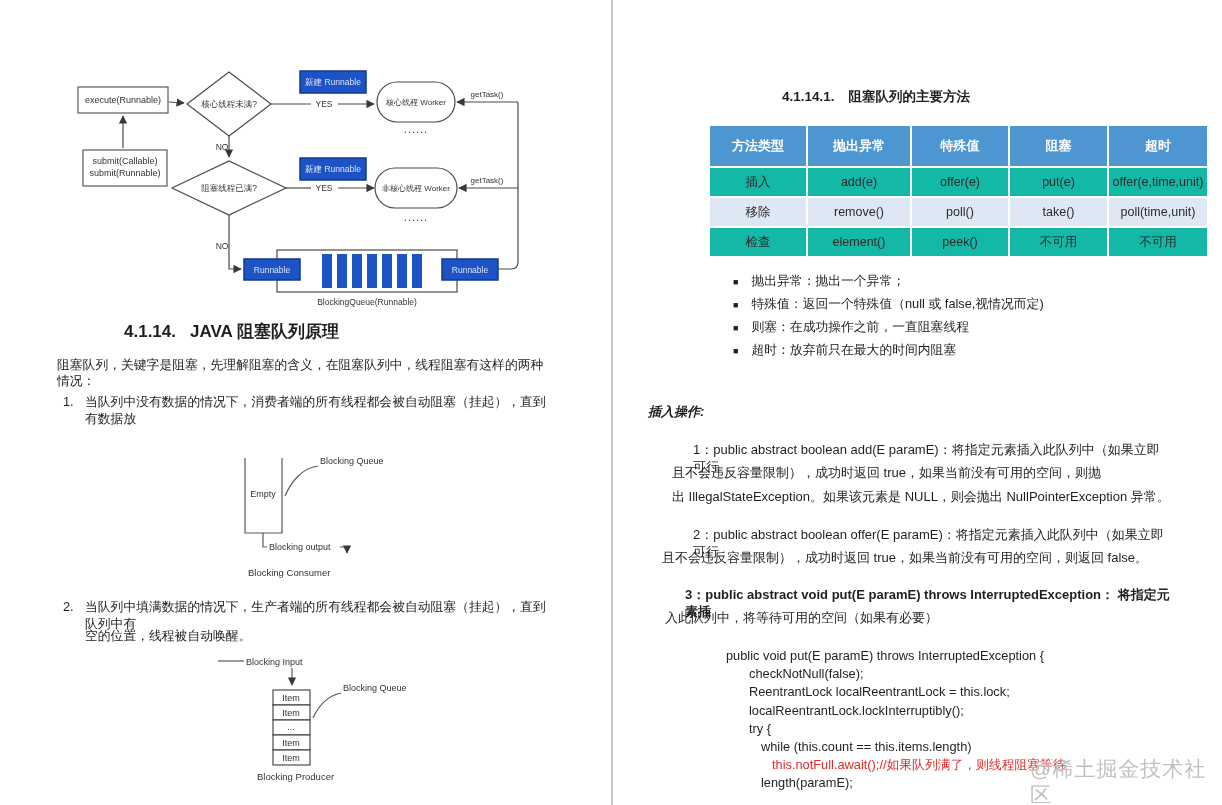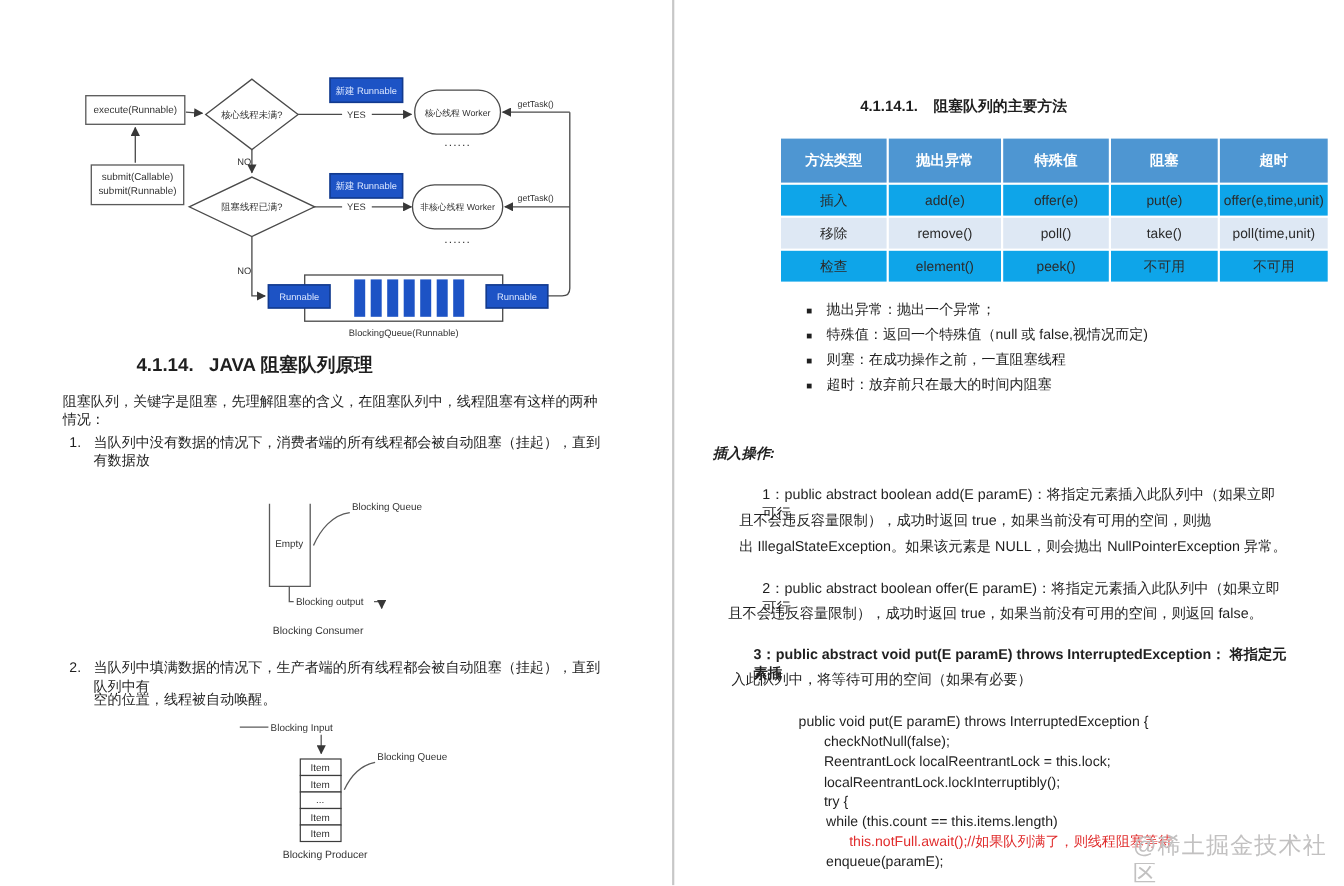--- a/index.html
+++ b/index.html
@@ -19,38 +19,38 @@
   .li { font-size:12.8px; width:495px; }
   .li .row { display:flex; height:28.5px; line-height:17px; }
   .li .mk { width:22px; flex:0 0 22px; }
   svg text { font-family:"Liberation Sans", sans-serif; }
 
   
   .heading-r { left:782px; top:89px; font-size:13.5px; font-weight:bold; display:flex; gap:14px; line-height:16px; }
   .mtable { left:710px; top:126px; display:grid; grid-template-columns:96px 102px 96px 97px 98px; column-gap:2px; row-gap:2px; background:#fff; }
   .mtable .th { background:#4e96d2; color:#fff; font-weight:bold; font-size:13px; height:40px; display:flex; align-items:center; justify-content:center; }
   .mtable .td { height:28px; font-size:12.5px; color:#2b2b2b; display:flex; align-items:center; justify-content:center; }
-  .band-a { background:#0ea5e9; }
+  .band-a { background:#14b8a6; }
   .band-b { background:#dee8f4; }
   .bullets { left:733px; top:270px; font-size:12.8px; }
   .bullet-row { display:flex; align-items:center; height:23px; }
   .bullet-row .sq { font-size:9px; margin-right:13px; color:#1f1f1f; }
   .ins-heading { left:648px; top:404px; font-size:13px; font-weight:bold; font-style:italic; line-height:16px; }
   .para { font-size:13px; }
   .para .pl { height:23.3px; line-height:17px; }
   .p1 { left:672px; top:441px; width:500px; }
   .p1 .pl:first-child { padding-left:21px; }
   .p2 { left:662px; top:526px; width:510px; }
   .p2 .pl:first-child { padding-left:31px; }
   .p3 { left:665px; top:586px; width:505px; }
   .p3 .pl:first-child { padding-left:20px;font-weight:bold; }
   .code { left:726px; top:648px; font-size:12.8px; }
   .cl { height:18.2px; line-height:15px; white-space:pre; }
   .i1 { margin-left:23px; }
-  .i2 { margin-left:25px; }
+  .i2 { margin-left:35px; }
   .i3 { margin-left:46px; }
   .red { color:#e02b2b; }
   .watermark { left:1030px; top:756px; font-size:21px; color:#c2c1c1; letter-spacing:1px; line-height:26px; }
 </style>
 </head>
 <body>
 
 <div class="canvas">
   <div class="divider"></div>
 
@@ -259,18 +259,18 @@
     </div>
 
     <div class="abs code">
       <div class="cl">public void put(E paramE) throws InterruptedException {</div>
       <div class="cl i1">checkNotNull(false);</div>
       <div class="cl i1">ReentrantLock localReentrantLock = this.lock;</div>
       <div class="cl i1">localReentrantLock.lockInterruptibly();</div>
       <div class="cl i1">try {</div>
       <div class="cl i2">while (this.count == this.items.length)</div>
       <div class="cl i3 red">this.notFull.await();//如果队列满了，则线程阻塞等待</div>
-      <div class="cl i2">enqueue(paramE);</div>
+      <div class="cl i2">length(paramE);</div>
     </div>
 
     <div class="abs watermark">@稀土掘金技术社区</div>
   </div>
 </div>
 
 </body></html>

